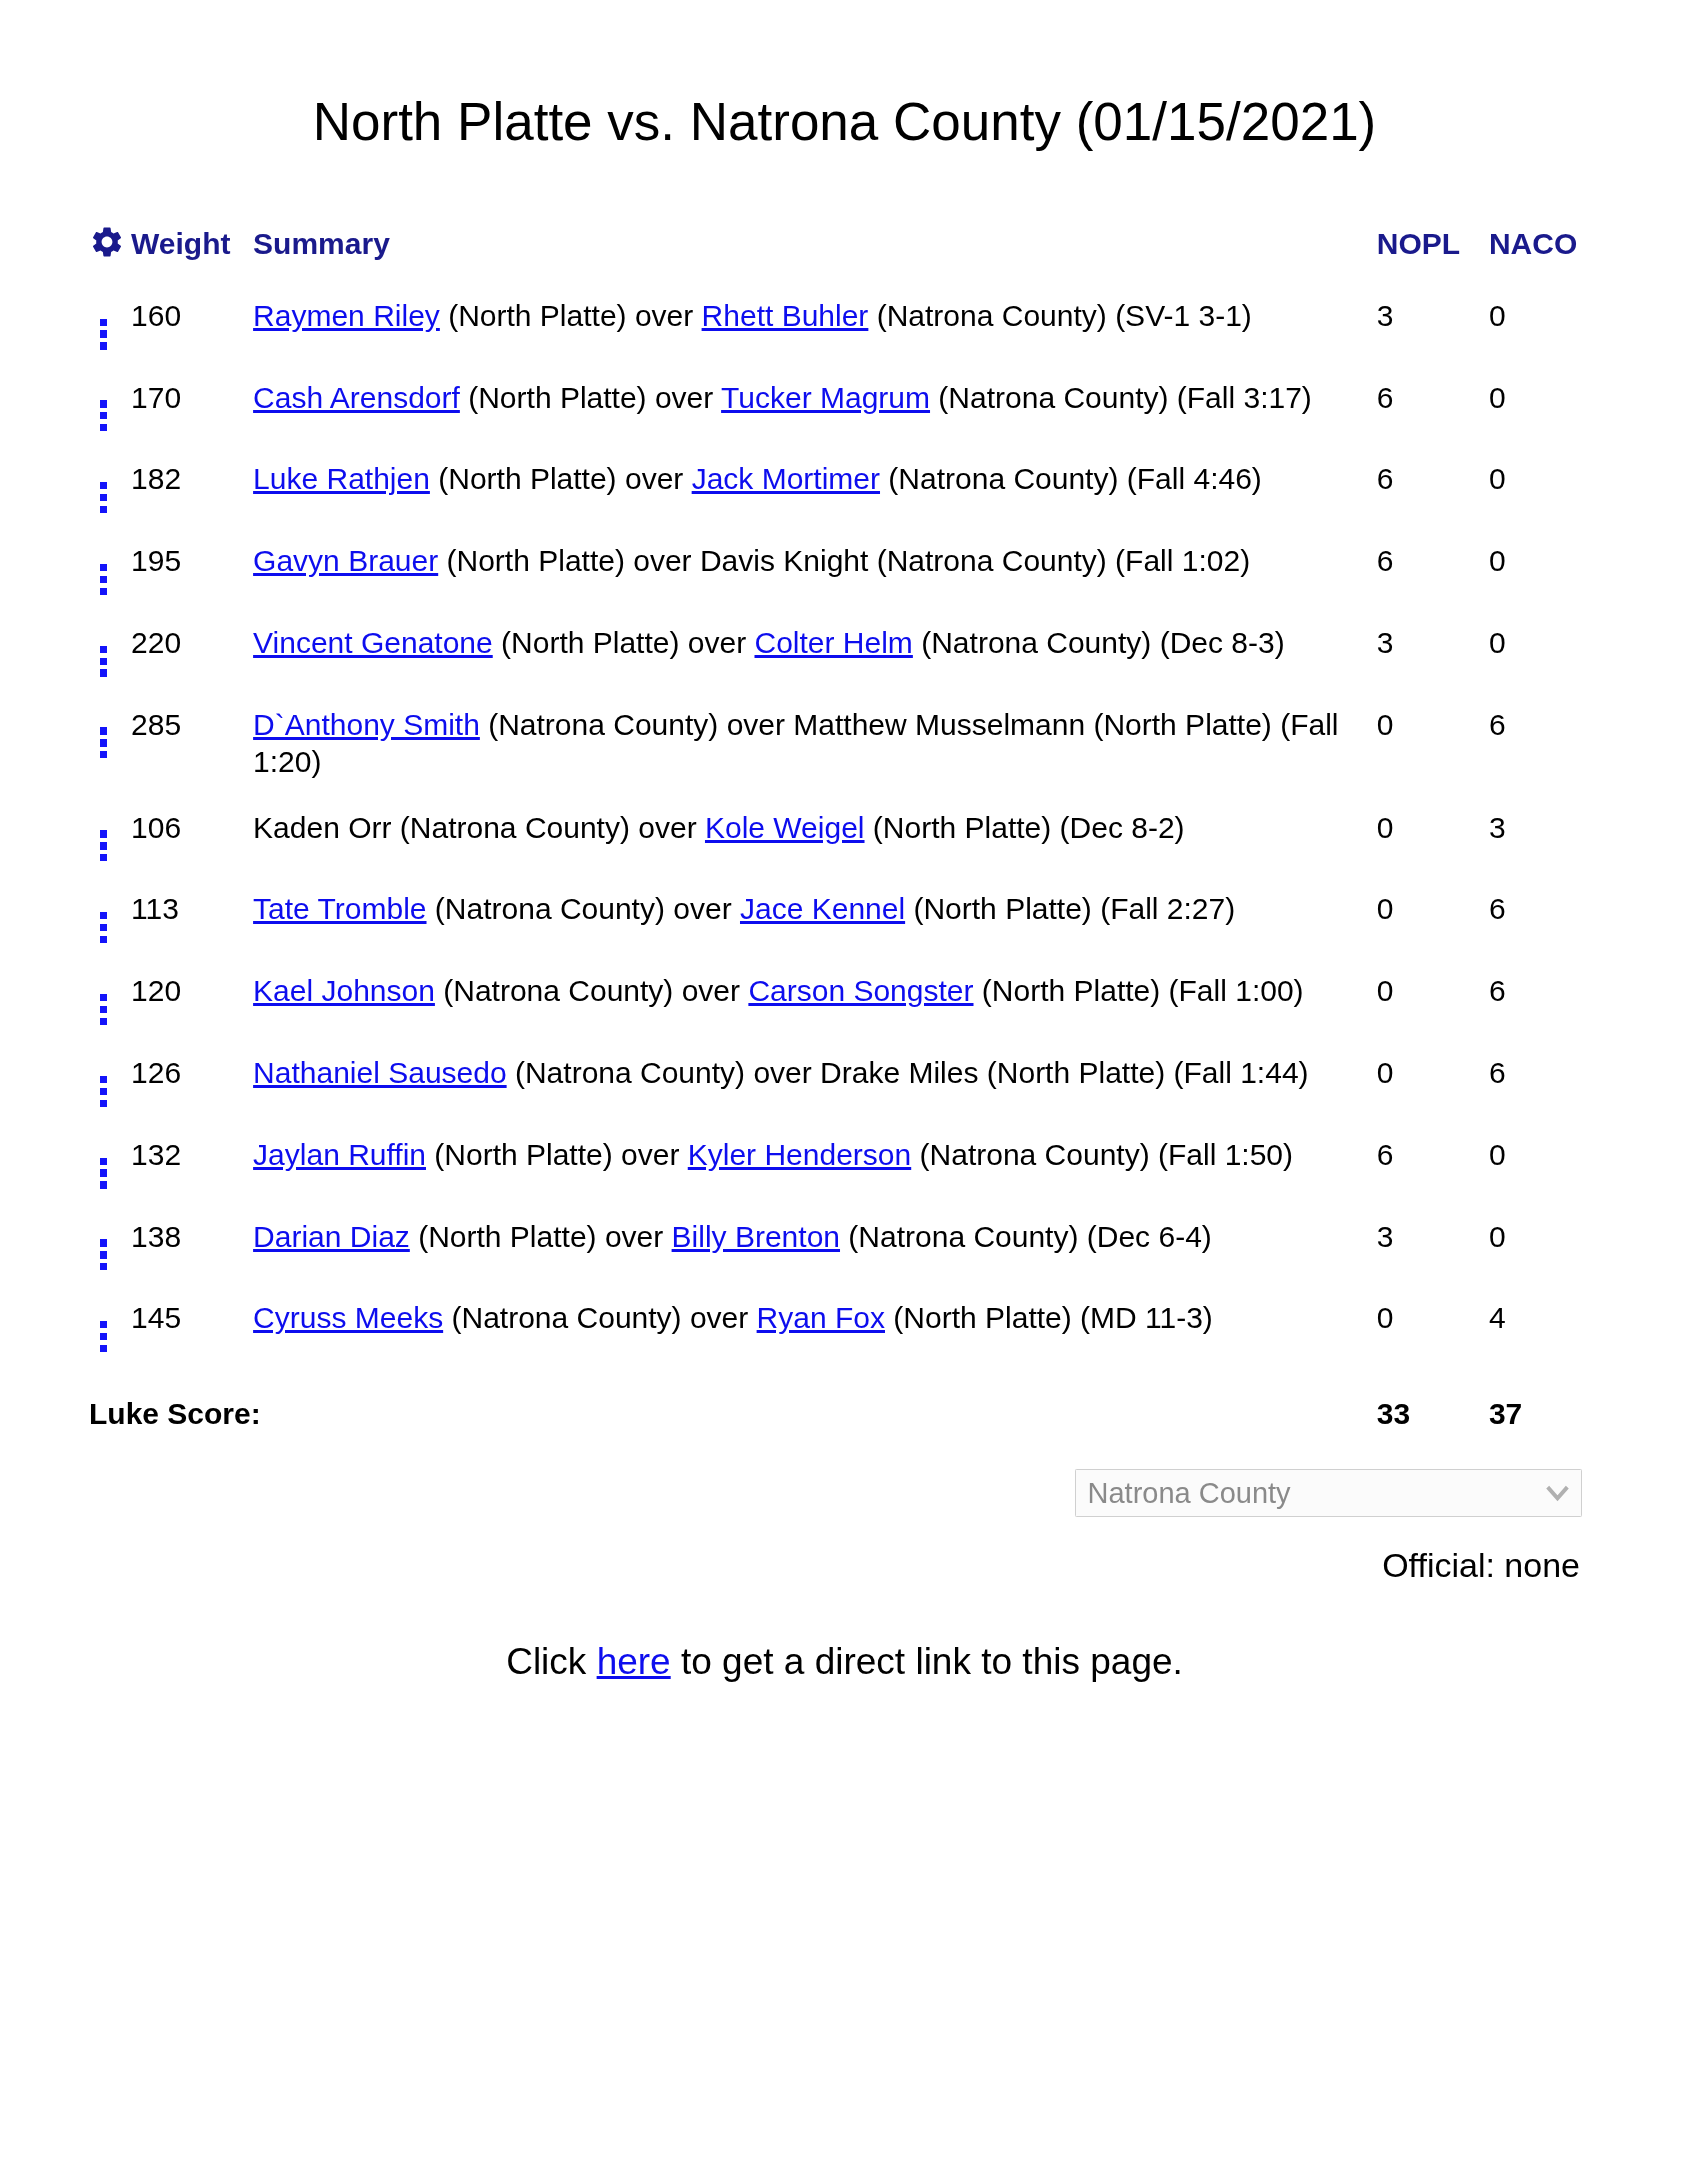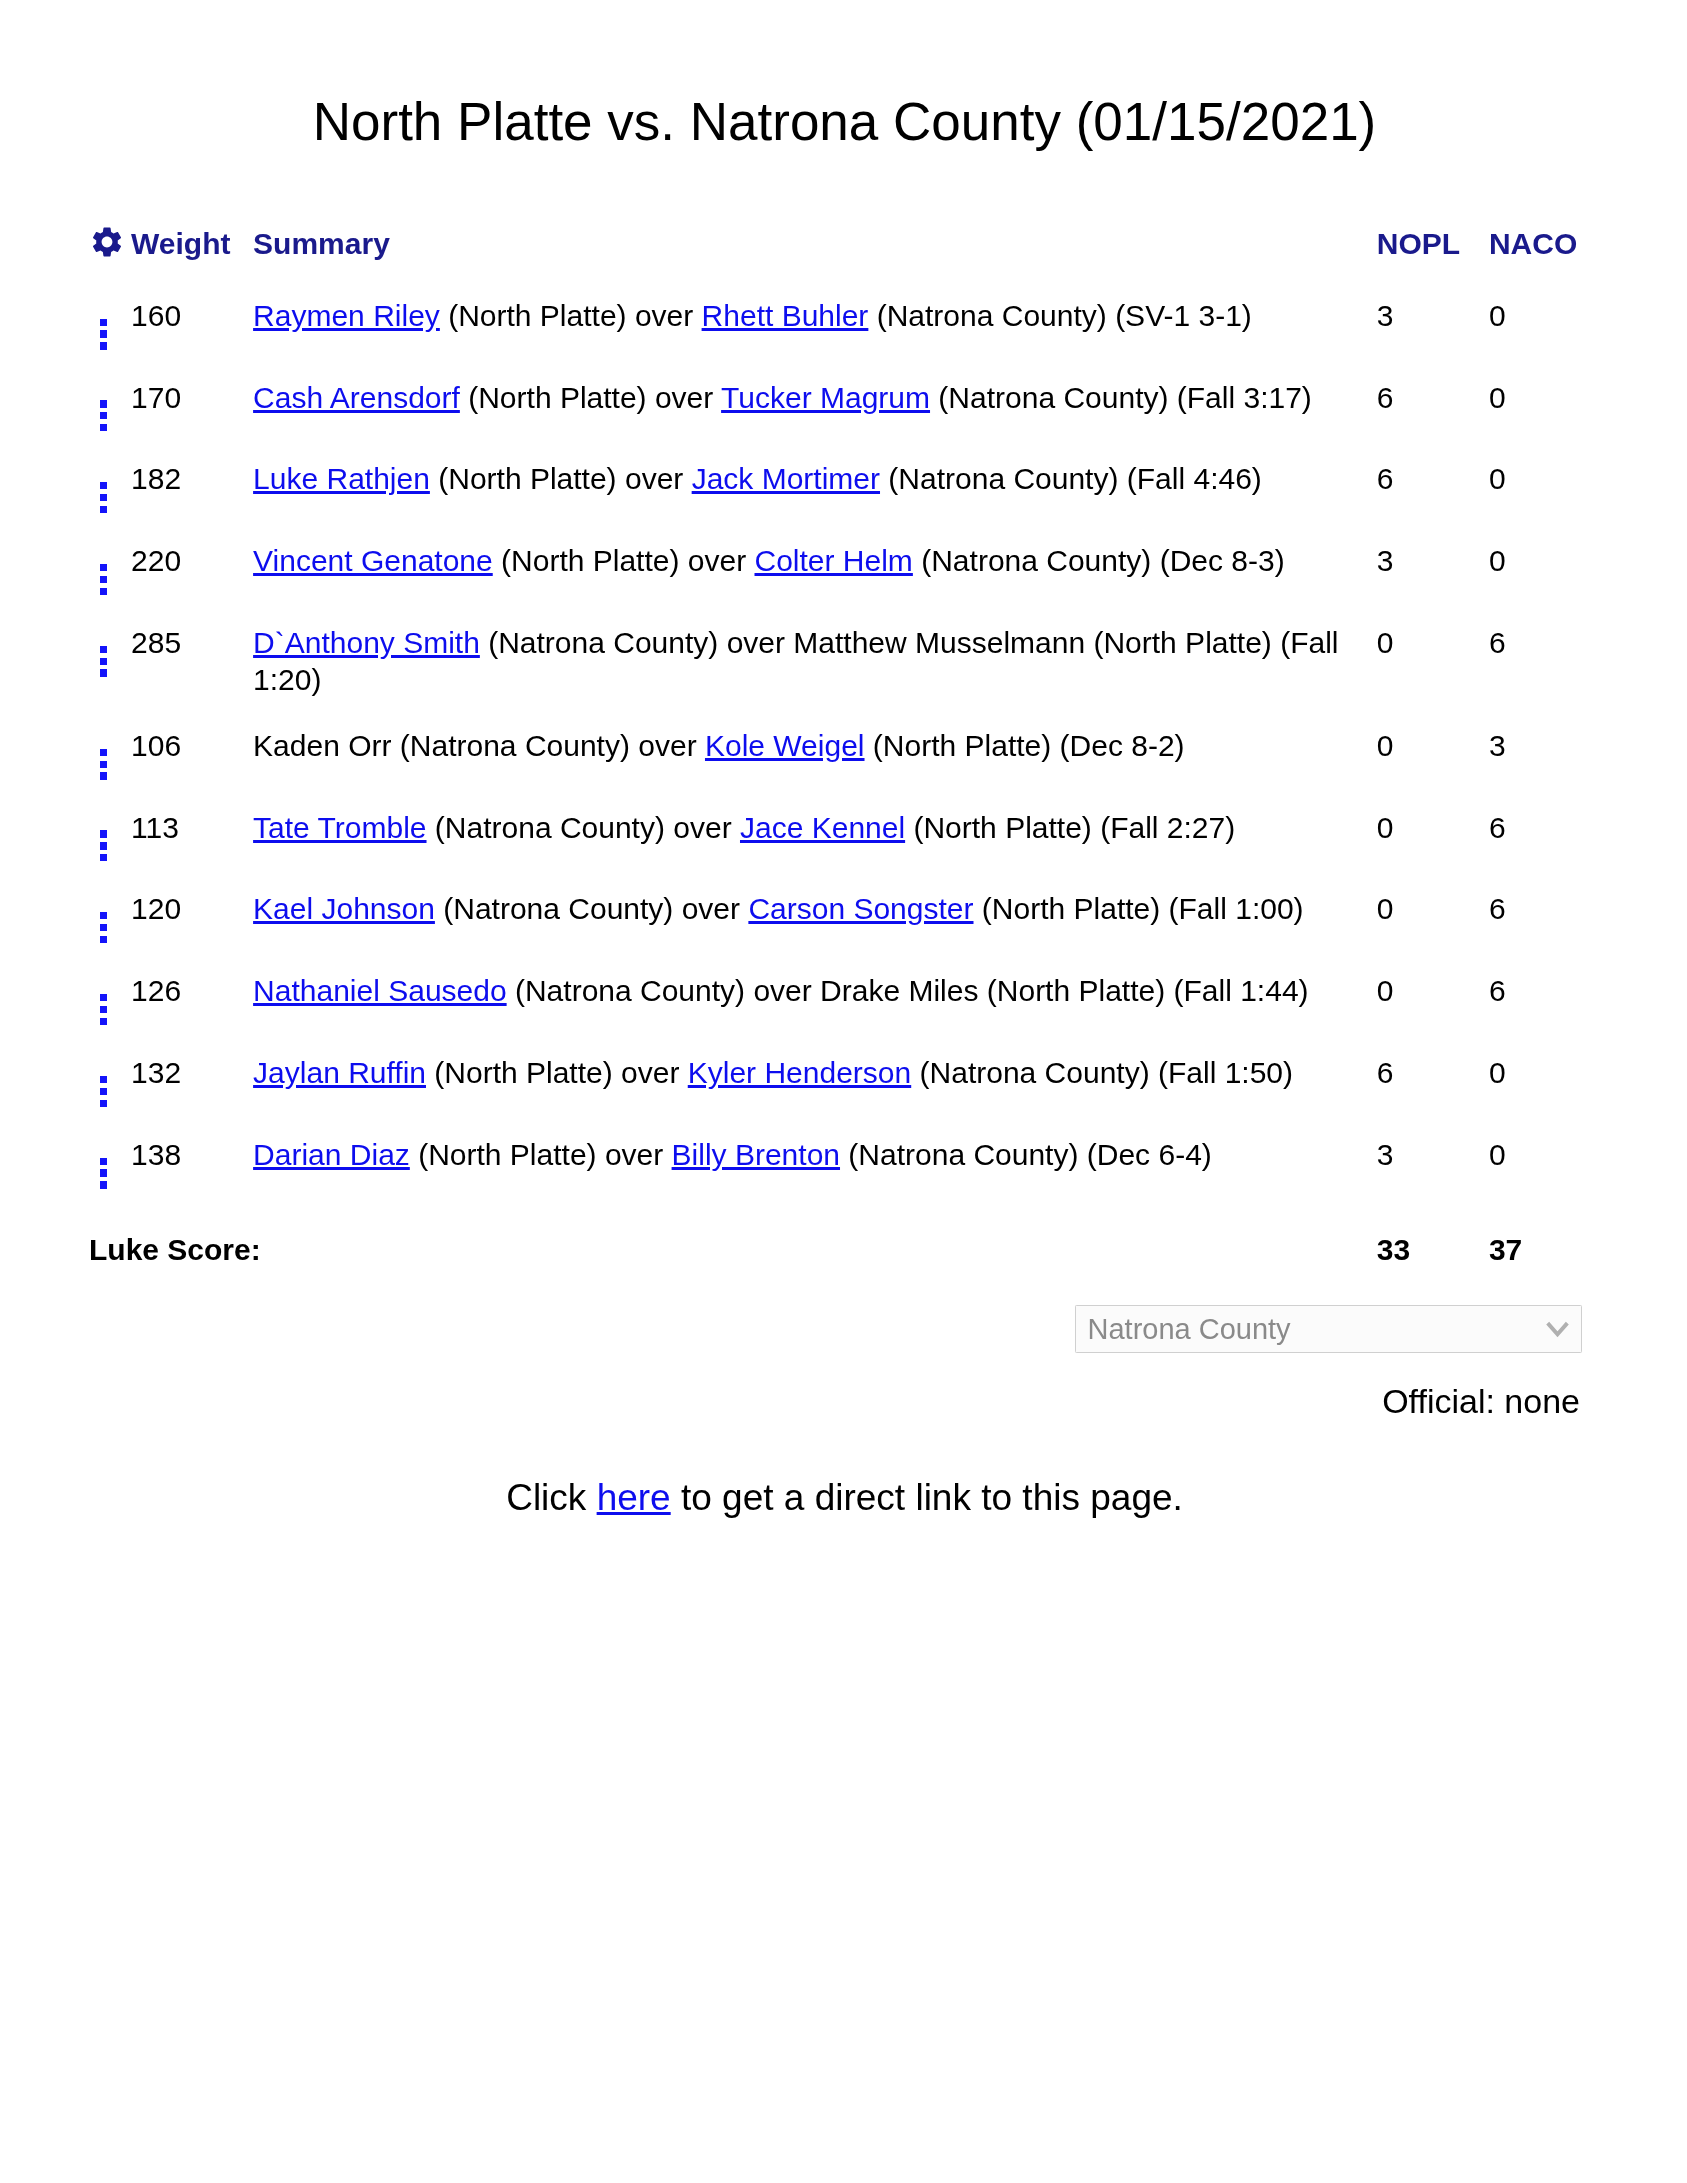--- a/index.html
+++ b/index.html
@@ -208,20 +208,33 @@
               <i></i>
               <i></i>
             </span>
       </td>
       <td class="weight">182</td>
       <td class="summary"><a href="#" class="wlink">Luke Rathjen</a><span> (North Platte) over </span><a href="#" class="wlink">Jack Mortimer</a><span> (Natrona County) (Fall 4:46)</span></td>
       <td class="nopl">6</td>
       <td class="naco">0</td>
     </tr>
 
+    <tr>
+      <td class="icon-cell">
+        <span class="kebab">
+              <i></i>
+              <i></i>
+              <i></i>
+            </span>
+      </td>
+      <td class="weight">195</td>
+      <td class="summary"><a href="#" class="wlink">Gavyn Brauer</a><span> (North Platte) over Davis Knight (Natrona County) (Fall 1:02)</span></td>
+      <td class="nopl">6</td>
+      <td class="naco">0</td>
+    </tr>
 
     <tr>
       <td class="icon-cell">
         <span class="kebab">
               <i></i>
               <i></i>
               <i></i>
             </span>
       </td>
       <td class="weight">220</td>
@@ -321,20 +334,33 @@
               <i></i>
               <i></i>
             </span>
       </td>
       <td class="weight">138</td>
       <td class="summary"><a href="#" class="wlink">Darian Diaz</a><span> (North Platte) over </span><a href="#" class="wlink">Billy Brenton</a><span> (Natrona County) (Dec 6-4)</span></td>
       <td class="nopl">3</td>
       <td class="naco">0</td>
     </tr>
 
+    <tr>
+      <td class="icon-cell">
+        <span class="kebab">
+              <i></i>
+              <i></i>
+              <i></i>
+            </span>
+      </td>
+      <td class="weight">145</td>
+      <td class="summary"><a href="#" class="wlink">Cyruss Meeks</a><span> (Natrona County) over </span><a href="#" class="wlink">Ryan Fox</a><span> (North Platte) (MD 11-3)</span></td>
+      <td class="nopl">0</td>
+      <td class="naco">4</td>
+    </tr>
 
   </tbody>
     <tfoot>
       <tr class="team-score">
         <td colspan="3">Luke Score:</td>
         <td class="nopl">33</td>
         <td class="naco">37</td>
       </tr>
     </tfoot>
   </table>

